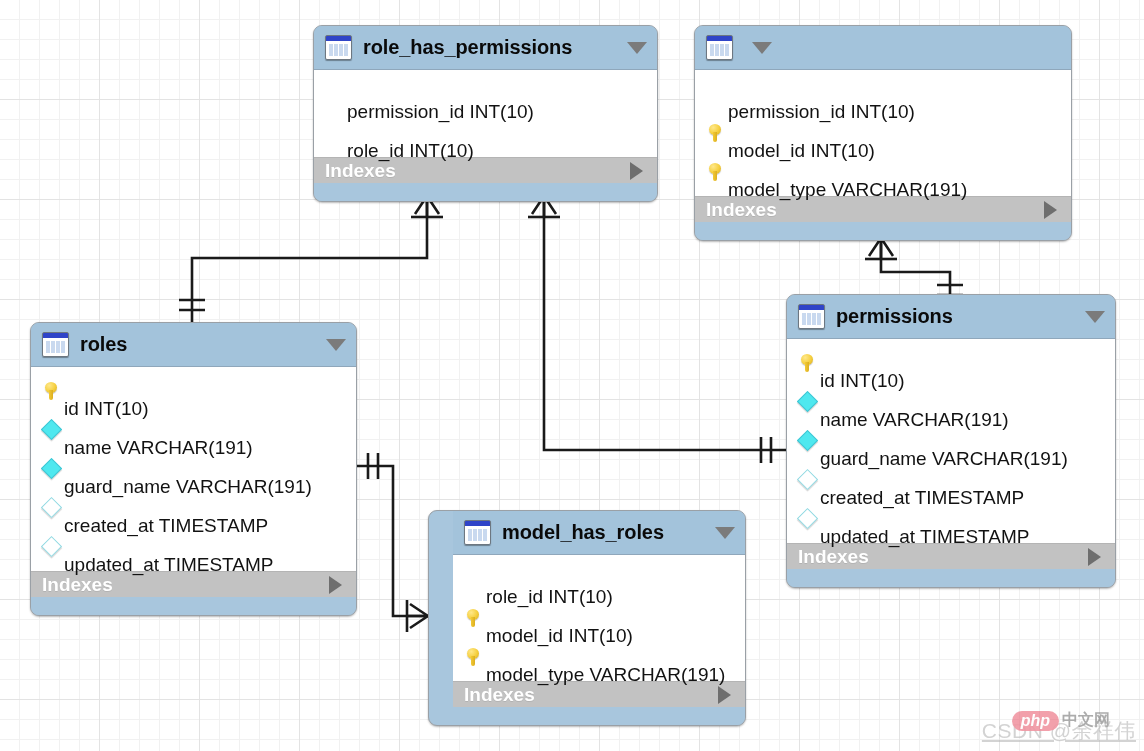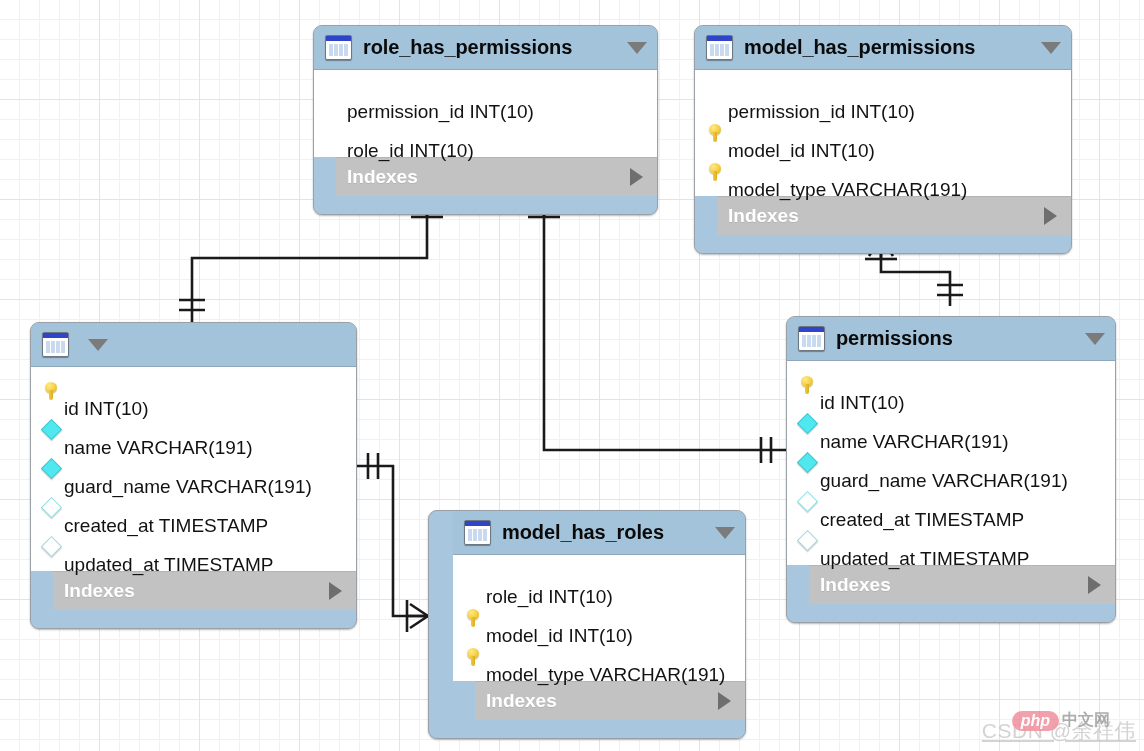--- a/index.html
+++ b/index.html
@@ -128,27 +128,26 @@
     box-sizing:border-box;
     border:1.5px solid #3fc4d2;
     background:#4fe8ef;
     box-shadow:1px 1px 1px rgba(0,0,0,.18);
   }
   .ic-dia.hollow{
     background:#ffffff;
     border:1.5px solid #8fd9e2;
   }
   .tbl-idx{
-    height:39px;
+    height:26px;
     background:#c2c2c2;
     border-top:1px solid #b4b4b4;
     display:flex;align-items:center;
     padding:0 14px 0 11px;
     box-sizing:border-box;
-    margin-left:22px;
   }
   .idx-label{
     font-size:19px;font-weight:bold;color:#ffffff;flex:1 1 auto;
     text-shadow:0 1px 0 rgba(0,0,0,.08);
   }
   .caret-right{
     width:0;height:0;flex:0 0 auto;
     border-top:9px solid transparent;
     border-bottom:9px solid transparent;
     border-left:13px solid #6e6e6e;
@@ -242,21 +241,20 @@
         </div>
         <div class="tbl-idx">
           <span class="idx-label">Indexes</span>
           <span class="caret-right"></span>
         </div>
         <div class="tbl-foot"></div>
       </div>
       <div class="tbl" style="left: 694px; top: 25px; width: 378px;">
         <div class="tbl-head">
           <span class="tbl-icon"></span>
-          <span class="tbl-title">model_has_permissions</span>
           <span class="caret-down"></span>
         </div>
         <div class="tbl-cols">
           <div class="col">
             <span class="col-ic"></span>
             <span class="col-txt">permission_id INT(10)</span>
           </div>
           <div class="col">
             <span class="col-ic">
               <span class="ic-key"></span>
@@ -272,20 +270,21 @@
         </div>
         <div class="tbl-idx">
           <span class="idx-label">Indexes</span>
           <span class="caret-right"></span>
         </div>
         <div class="tbl-foot"></div>
       </div>
       <div class="tbl" style="left: 30px; top: 322px; width: 327px;">
         <div class="tbl-head">
           <span class="tbl-icon"></span>
+          <span class="tbl-title">roles</span>
           <span class="caret-down"></span>
         </div>
         <div class="tbl-cols">
           <div class="col">
             <span class="col-ic">
               <span class="ic-key"></span>
             </span>
             <span class="col-txt">id INT(10)</span>
           </div>
           <div class="col">
@@ -312,21 +311,21 @@
             </span>
             <span class="col-txt">updated_at TIMESTAMP</span>
           </div>
         </div>
         <div class="tbl-idx">
           <span class="idx-label">Indexes</span>
           <span class="caret-right"></span>
         </div>
         <div class="tbl-foot"></div>
       </div>
-      <div class="tbl" style="left: 786px; top: 316px; width: 330px;">
+      <div class="tbl" style="left: 786px; top: 294px; width: 330px;">
         <div class="tbl-head">
           <span class="tbl-icon"></span>
           <span class="tbl-title">permissions</span>
           <span class="caret-down"></span>
         </div>
         <div class="tbl-cols">
           <div class="col">
             <span class="col-ic">
               <span class="ic-key"></span>
             </span>

